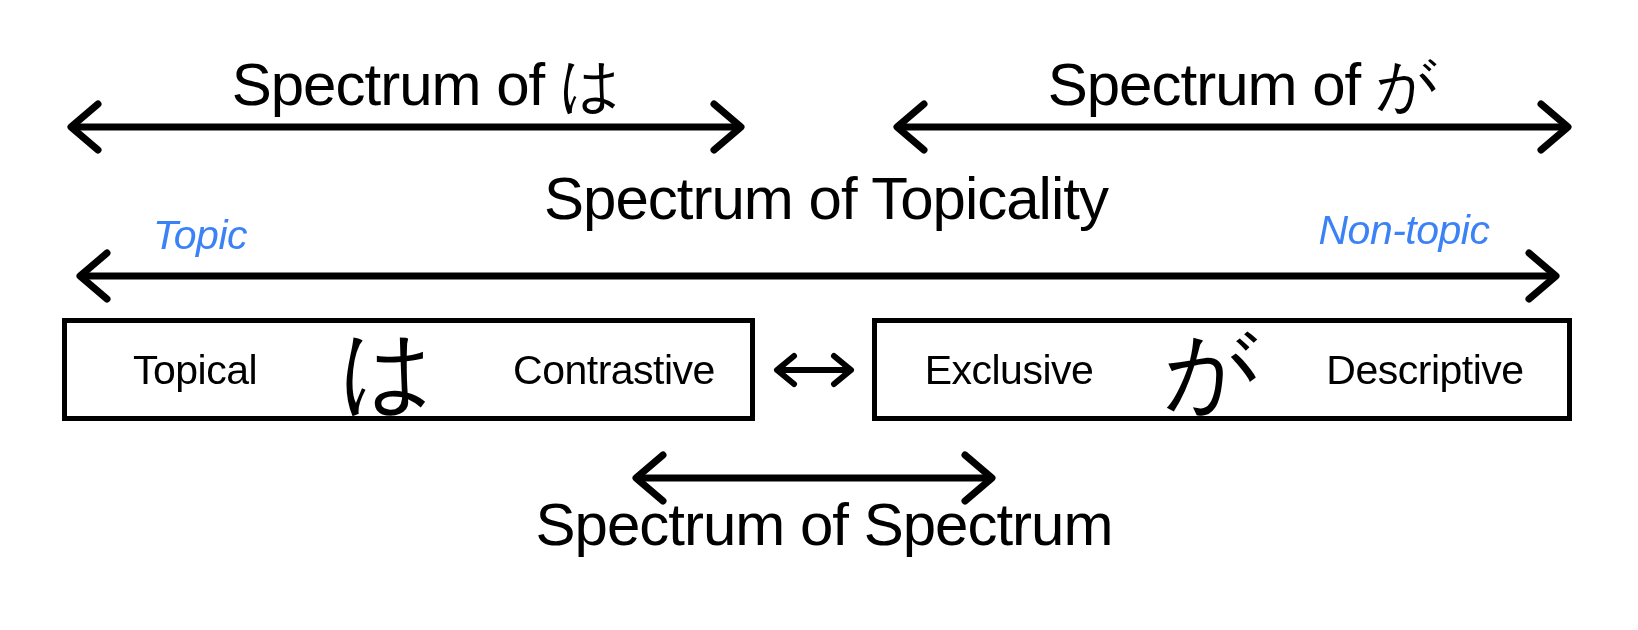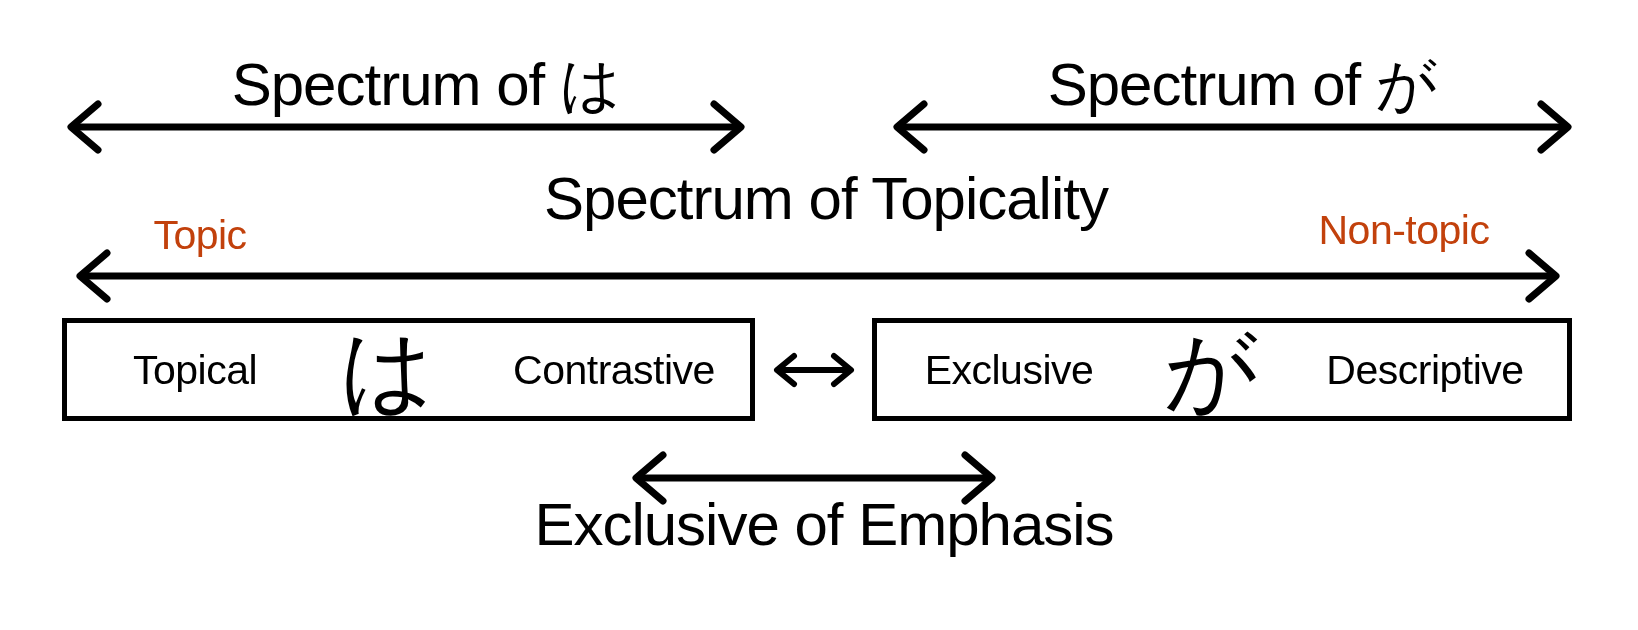--- a/index.html
+++ b/index.html
@@ -20,21 +20,22 @@
   .big-title {
     font-size: 60px;
     line-height: 1;
     letter-spacing: -1px;
     color: #000;
   }
   .small-label {
     font-size: 41px;
     line-height: 1;
     letter-spacing: -0.5px;
-    color: #c2410c;
+    color: #3b82f6;
+    font-style: italic;
   }
   .spectrum-box {
     position: absolute;
     border: 5px solid #000;
     background: #fff;
     box-sizing: border-box;
   }
   .box-word {
     position: absolute;
     top: 50%;
@@ -114,15 +115,15 @@
     <span class="box-particle" style="left:320px;">は</span>
     <span class="box-word" style="left:547px;">Contrastive</span>
   </div>
 
   <div class="spectrum-box" style="left:872px; top:318px; width:700px; height:103px;">
     <span class="box-word" style="left:132px;">Exclusive</span>
     <span class="box-particle" style="left:334px;">が</span>
     <span class="box-word" style="left:548px;">Descriptive</span>
   </div>
 
-  <div class="abs ctr big-title" style="left:824px; top:495px;">Exclusive of Emphasis</div>
+  <div class="abs ctr big-title" style="left:824px; top:495px;">Spectrum of Spectrum</div>
 
 </div>
 
 </body></html>

